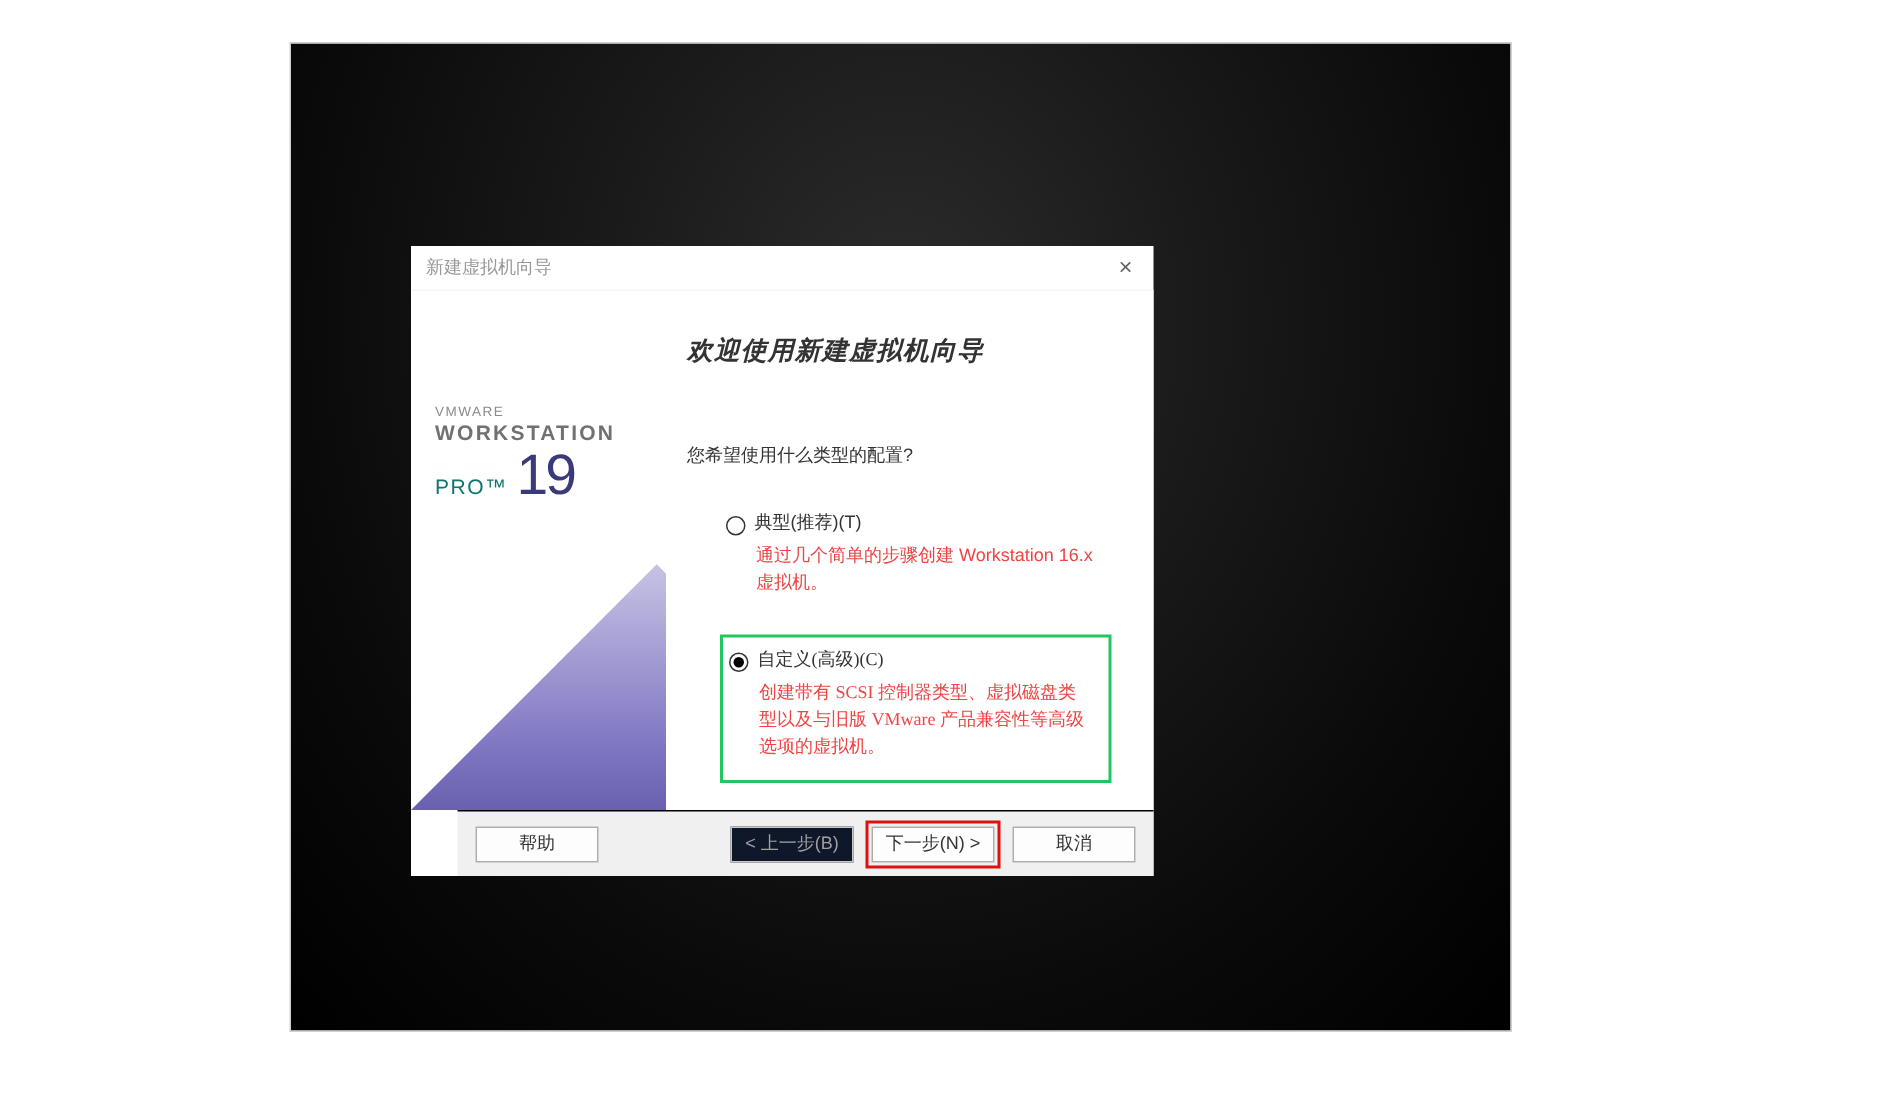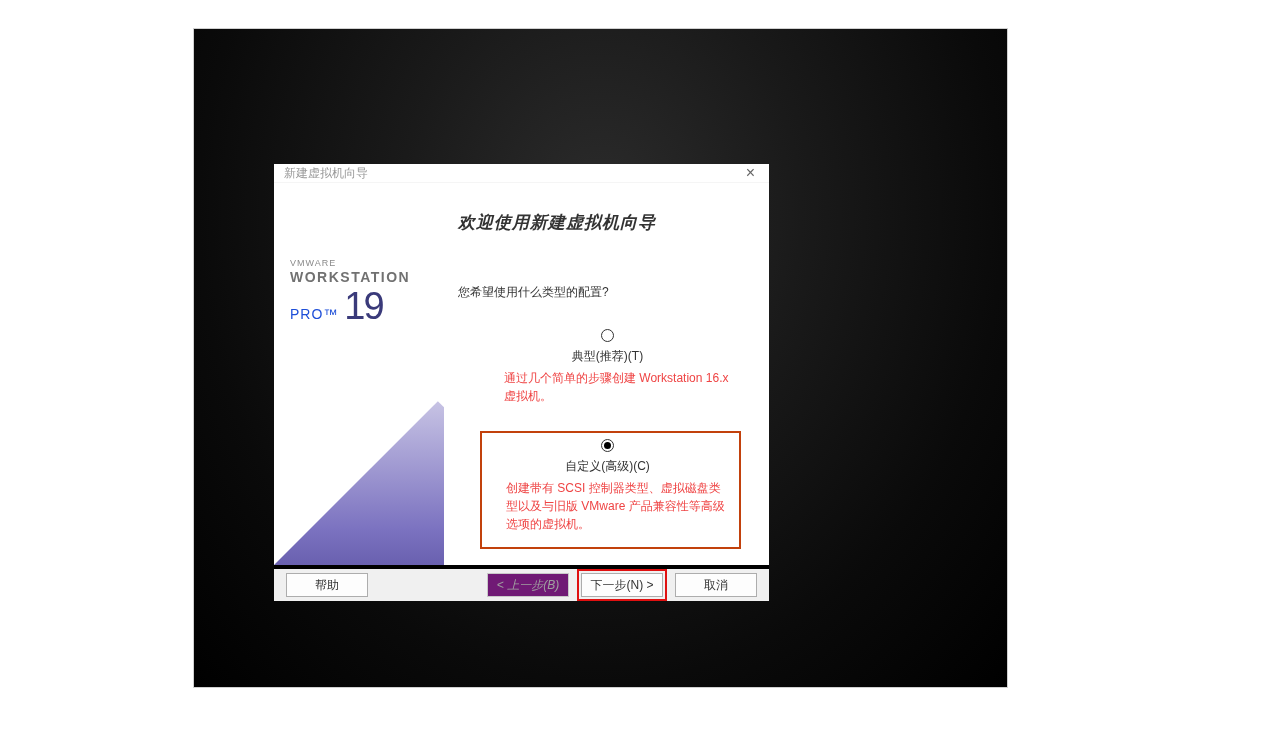--- a/index.html
+++ b/index.html
@@ -62,21 +62,21 @@
   .brand {
     position: absolute;
     left: 16px;
     top: 30px;
     color: #777;
     margin-top: 45px;
   }
   .brand .line1 { font-size: 9px; letter-spacing: 1px; color: #8a8a8a; }
   .brand .line2 { font-size: 14px; letter-spacing: 1.5px; color: #717171; font-weight: 700; margin-top: 1px;}
   .brand .line3 { display:flex; align-items:baseline; gap:6px; margin-top:2px;}
-  .brand .pro { font-size: 14px; letter-spacing: 1px; color: #1d4ed8; font-weight:400;}
+  .brand .pro { font-size: 14px; letter-spacing: 1px; color: #0f766e; font-weight:400;}
   .brand .version { font-size: 38px; color: #3a3a7a; font-weight: 300; line-height: 1; letter-spacing:-2px;}
   
   .tri-wrap{
     position:absolute;
     left:0; bottom:0;
     width:170px; height:190px;
     overflow:hidden;
   }
   .tri{
     position:absolute;
@@ -110,24 +110,23 @@
   .options {
     padding-left: 28px;
     padding-right: 18px;
   }
   .option-block {
     margin-bottom: 16px;
     padding: 6px 10px 10px 4px;
   }
   .option-row {
     display: flex;
-    align-items: center;
+    align-items: flex-end;
     gap: 6px;
     margin-bottom: 4px;
-    flex-direction: column;
   }
   .radio {
     width: 13px; height: 13px;
     border: 1px solid #333;
     border-radius: 50%;
     display: inline-flex;
     align-items: center;
     justify-content: center;
     flex-shrink:0;
   }
@@ -136,53 +135,54 @@
     width: 7px; height: 7px;
     background: #000;
     border-radius: 50%;
   }
   .option-desc {
     padding-left: 20px;
     color: #ef4444;
     line-height: 1.5;
   }
   .highlight-option {
-    border: 2px solid #c2410c;
+    border: 2px solid #22c55e;
     padding: 6px 10px 14px 4px;
+    font-family: Liberation Serif, serif;
   }
   .button-row {
     height: 44px;
     background: #f0f0f0;
-    border-top: 4px solid #000000;
+    border-top: 1px solid #000000;
     display: flex;
     align-items: center;
     padding: 0 12px;
     gap: 8px;
+    margin-left: 31px;
   }
   .spacer { flex: 1; }
   .btn {
     min-width: 82px;
     height: 24px;
     padding: 0 8px;
     background: #fdfdfd;
     border: 1px solid #adadad;
     font-size: 12px;
     font-family: inherit;
     color: #333;
     cursor: pointer;
     display:inline-flex;
     align-items:center;
     justify-content:center;
   }
   .btn.disabled {
     color: #a0a0a0;
     border-color: #c9c9c9;
-    background:#701a75;
+    background:#0f172a;
     cursor: default;
-    font-style: italic;
   }
   .btn-highlight-wrap {
     border: 2px solid #e01010;
     padding: 2px;
     display:inline-flex;
   }
 </style>
 </head>
 <body>
 

